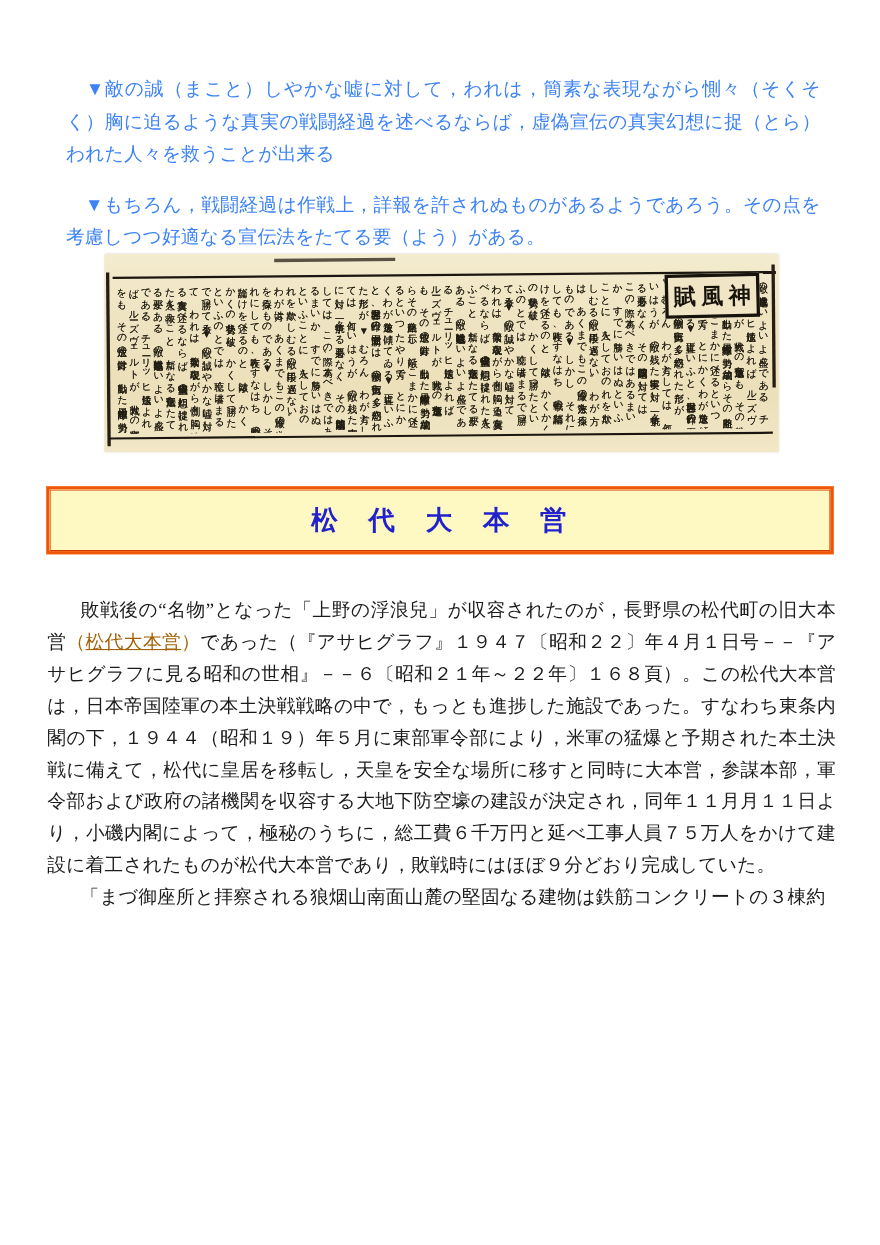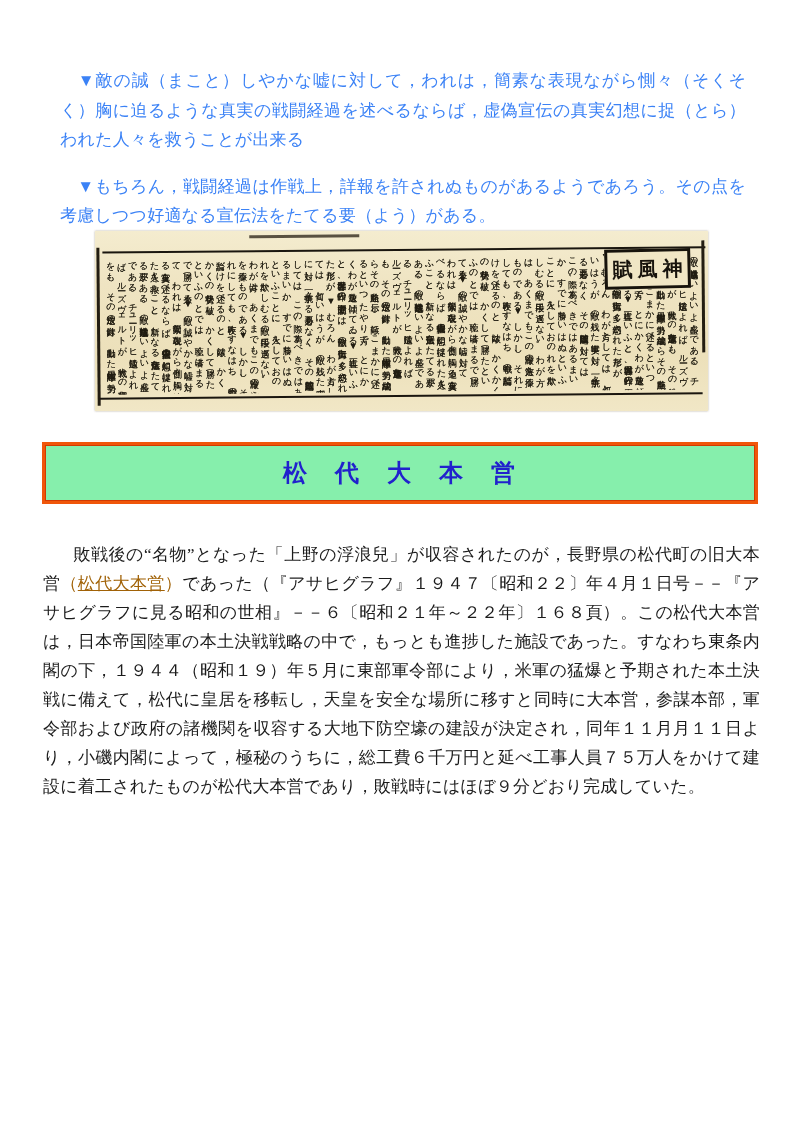--- a/index.html
+++ b/index.html
@@ -41,21 +41,21 @@
     border:3px solid #17130c;background:#f0e6c5;
     display:flex;align-items:center;justify-content:center;
     font-size:20px;font-weight:bold;color:#17130c;
     letter-spacing:5px;padding-left:5px;
     transform:rotate(-0.8deg);
     font-family:"Liberation Serif","DejaVu Serif",serif;
   }
   
   .banner{
     position:absolute;left:42px;top:442px;width:716px;height:62px;box-sizing:border-box;
-    background:#86efac;border:3px solid #f0560a;
+    background:#fef9c3;border:3px solid #f0560a;
     box-shadow:inset 0 0 0 1px #d23a00;
     display:flex;align-items:center;justify-content:center;
   }
   .banner-title{
     font-size:24px;font-weight:bold;color:#2121cd;letter-spacing:2px;
   }
   
   .article{position:absolute;left:43px;top:540px;width:717px;}
   .article p{
     margin:0;font-size:17px;line-height:29px;letter-spacing:0.2px;
@@ -87,13 +87,14 @@
 </div>
 
 <div class="banner">
   <span class="banner-title">松　代　大　本　営</span>
 </div>
 
 <div class="article">
   <p>
     <span>　敗戦後の“名物”となった「上野の浮浪兒」が収容されたのが，長野県の松代町の旧大本営</span><a><span>（</span><span class="link-inner">松代大本営</span><span>）</span></a><span>であった（『アサヒグラフ』１９４７〔昭和２２〕年４月１日号－－『アサヒグラフに見る昭和の世相』－－６〔昭和２１年～２２年〕１６８頁）。この松代大本営は，日本帝国陸軍の本土決戦戦略の中で，もっとも進捗した施設であった。すなわち東条内閣の下，１９４４（昭和１９）年５月に東部軍令部により，米軍の猛爆と予期された本土決戦に備えて，松代に皇居を移転し，天皇を安全な場所に移すと同時に大本営，参謀本部，軍令部および政府の諸機関を収容する大地下防空壕の建設が決定され，同年１１月月１１日より，小磯内閣によって，極秘のうちに，総工費６千万円と延べ工事人員７５万人をかけて建設に着工されたものが松代大本営であり，敗戦時にはほぼ９分どおり完成していた。</span>
   </p>
+  <p>　「まづ御座所と拝察される狼烟山南面山麓の堅固なる建物は鉄筋コンクリートの３棟約</p>
 </div>
 
 </body></html>

